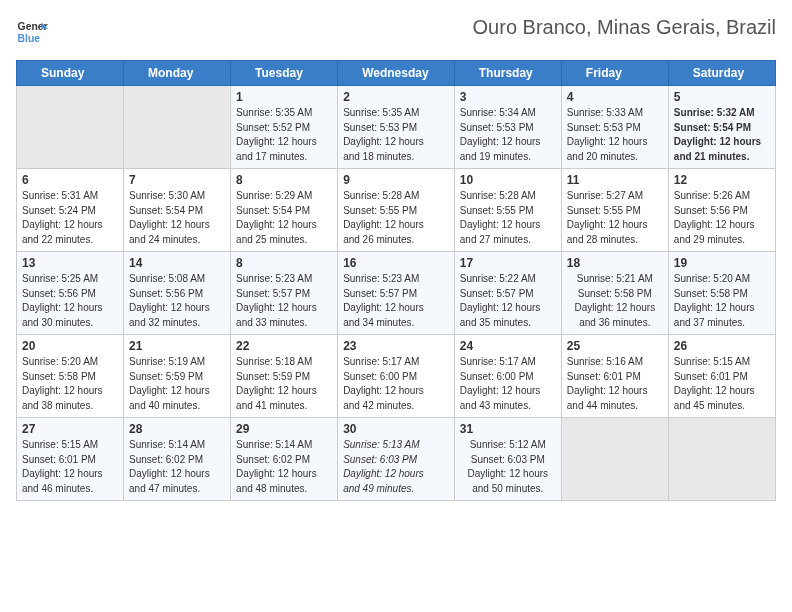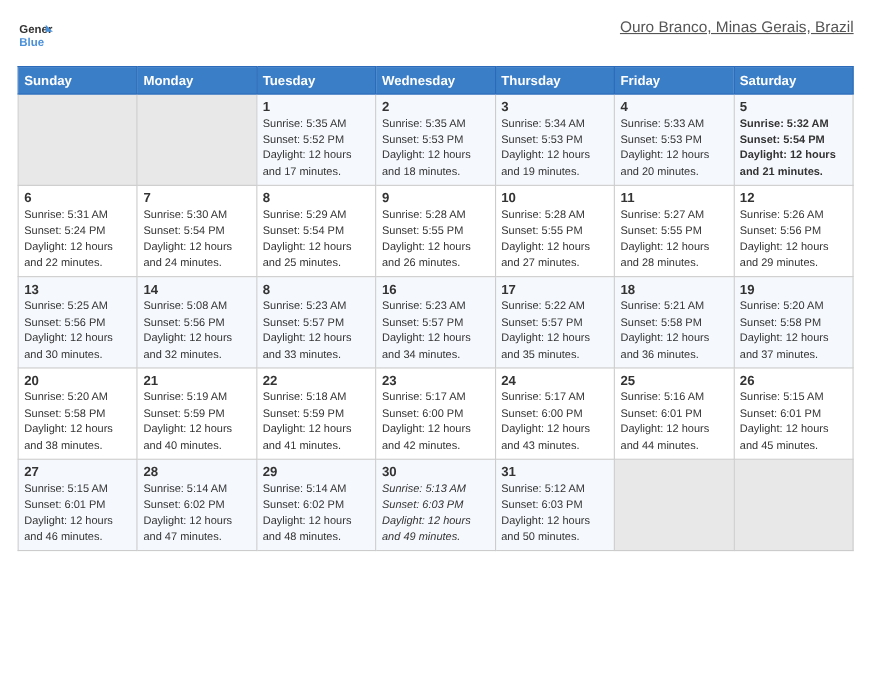--- a/index.html
+++ b/index.html
@@ -25,33 +25,32 @@
       width: 32px;
       height: 32px;
     }
     .title-block { text-align: right; }
     .month-title {
       font-size: 36px;
       font-weight: bold;
       color: #333;
     }
     .subtitle {
-      font-size: 14px;
+      font-size: 20px;
       color: #555;
-      text-decoration: underline;
     }
     table {
       width: 100%;
       border-collapse: collapse;
       font-size: 11px;
     }
     thead tr th {
       background: #3a7ec8;
       color: #fff;
-      padding: 5px 5px;
+      padding: 5px 24px;
       text-align: left;
       font-size: 12px;
       font-weight: bold;
       border: 1px solid #2a6ab8;
     }
     tbody tr td {
       border: 1px solid #ccc;
       vertical-align: top;
       padding: 4px 5px;
       height: 80px;
@@ -227,21 +226,21 @@
         </td>
         <td>
           <span class="day-num">17</span>
           <div class="day-info" style="white-space: pre-line;">Sunrise: 5:22 AM
 Sunset: 5:57 PM
 Daylight: 12 hours
 and 35 minutes.</div>
         </td>
         <td>
           <span class="day-num">18</span>
-          <div class="day-info" style="white-space: pre-line;">Sunrise: 5:21 AM
+          <div class="day-info" style="white-space: pre-line; text-align: center;">Sunrise: 5:21 AM
 Sunset: 5:58 PM
 Daylight: 12 hours
 and 36 minutes.</div>
         </td>
         <td>
           <span class="day-num">19</span>
           <div class="day-info" style="white-space: pre-line;">Sunrise: 5:20 AM
 Sunset: 5:58 PM
 Daylight: 12 hours
 and 37 minutes.</div>
@@ -322,21 +321,21 @@
         </td>
         <td>
           <span class="day-num">30</span>
           <div class="day-info" style="white-space: pre-line; font-style: italic;">Sunrise: 5:13 AM
 Sunset: 6:03 PM
 Daylight: 12 hours
 and 49 minutes.</div>
         </td>
         <td>
           <span class="day-num">31</span>
-          <div class="day-info" style="white-space: pre-line;">Sunrise: 5:12 AM
+          <div class="day-info" style="white-space: pre-line; text-align: center;">Sunrise: 5:12 AM
 Sunset: 6:03 PM
 Daylight: 12 hours
 and 50 minutes.</div>
         </td>
         <td class="empty-cell"></td>
         <td class="empty-cell"></td>
       </tr>
     </tbody>
 </table>
 

